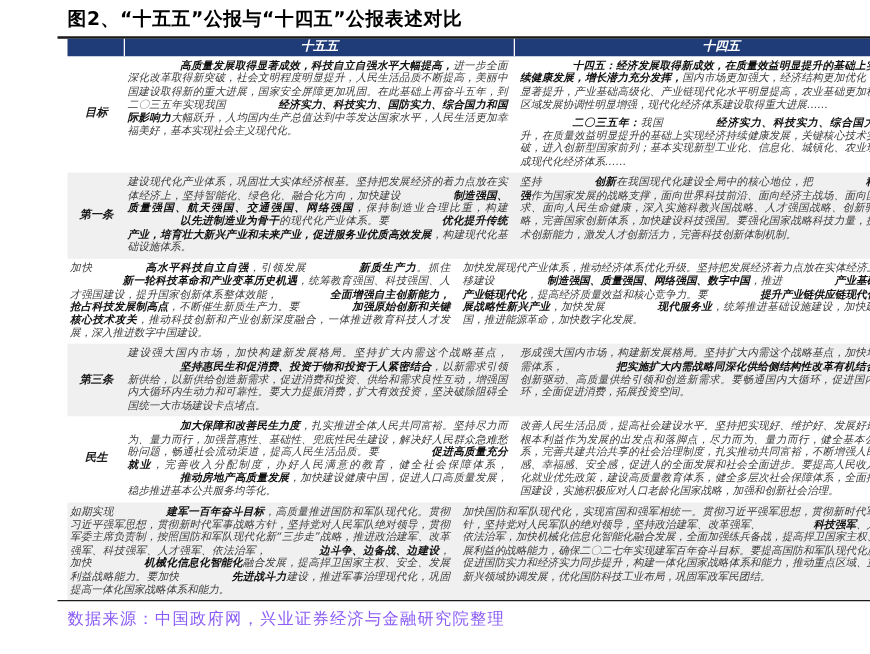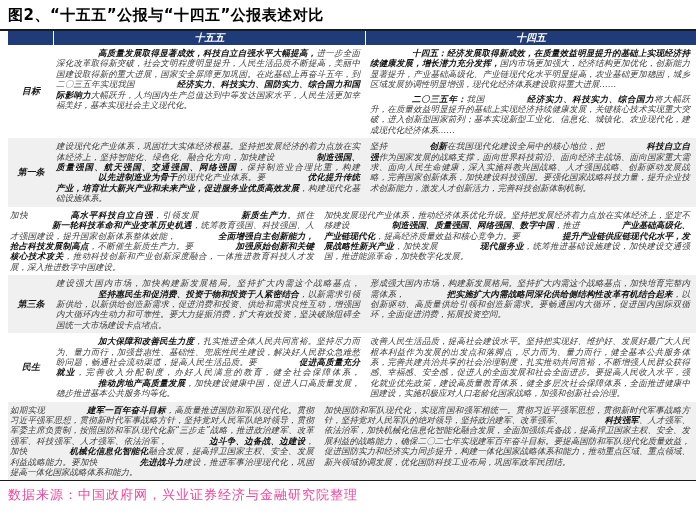--- a/index.html
+++ b/index.html
@@ -1,38 +1,38 @@
 <!DOCTYPE html>
 <html><head>
 <meta charset="utf-8">
 <style>
   html,body{margin:0;padding:0;background:#ffffff;}
   body{width:696px;font-family:"DejaVu Sans","Liberation Sans",sans-serif;color:#3b3b3b;}
-  .page{width:696px;min-height:523px;box-sizing:border-box;background:#fff;}
+  .page{width:696px;min-height:523px;box-sizing:border-box;background:#fff;padding-left:46px;}
   .title{font-size:15px;font-weight:bold;color:#000;padding:6px 0 4px 8px;letter-spacing:0.5px;}
   .rule-top{border-top:2px solid #1a1a1a;margin:0;}
   .rule-bottom{border-top:1.5px solid #1a1a1a;margin:0;}
   .table{width:688px;margin-left:8px;font-style:italic;}
   .thead{display:flex;color:#fff;font-weight:bold;font-size:10px;line-height:14px;text-align:center;}
   .thead .hcell{box-sizing:border-box;border-right:1px solid #fff;}
   .thead .hcell:last-child{border-right:none;}
   .h-label{width:46px;}
   .h-left{width:312px;}
   .h-right{flex:1;text-align:center;}
   .trow{display:flex;font-size:8.5px;line-height:10.4px;}
   .trow.alt{background:#f0f0f0;}
   .rlabel{width:46px;display:flex;align-items:center;justify-content:center;
           font-weight:bold;color:#1a1a1a;font-size:9px;box-sizing:border-box;}
   .cell{box-sizing:border-box;padding:3px 6px 3px 2px;text-align:justify;}
   .cell.left{width:312px;}
   .cell.right{flex:1;padding-left:4px;}
   .cell p{margin:0 0 4px 0;}
   .cell p:last-child{margin-bottom:0;}
   .b{font-weight:bold;color:#111;margin-left:42px;}
-  .footer{font-size:13px;color:#ec4899;padding:5px 0 4px 8px;
+  .footer{font-size:13px;color:#8b5cf6;padding:5px 0 4px 8px;
           font-family:"DejaVu Serif","Liberation Serif",serif;letter-spacing:1px;}
 </style>
 </head>
 <body>
 
 <div class="page">
   <div class="title">图2、“十五五”公报与“十四五”公报表述对比</div>
   <div class="rule-top"></div>
 
   <div class="table">

